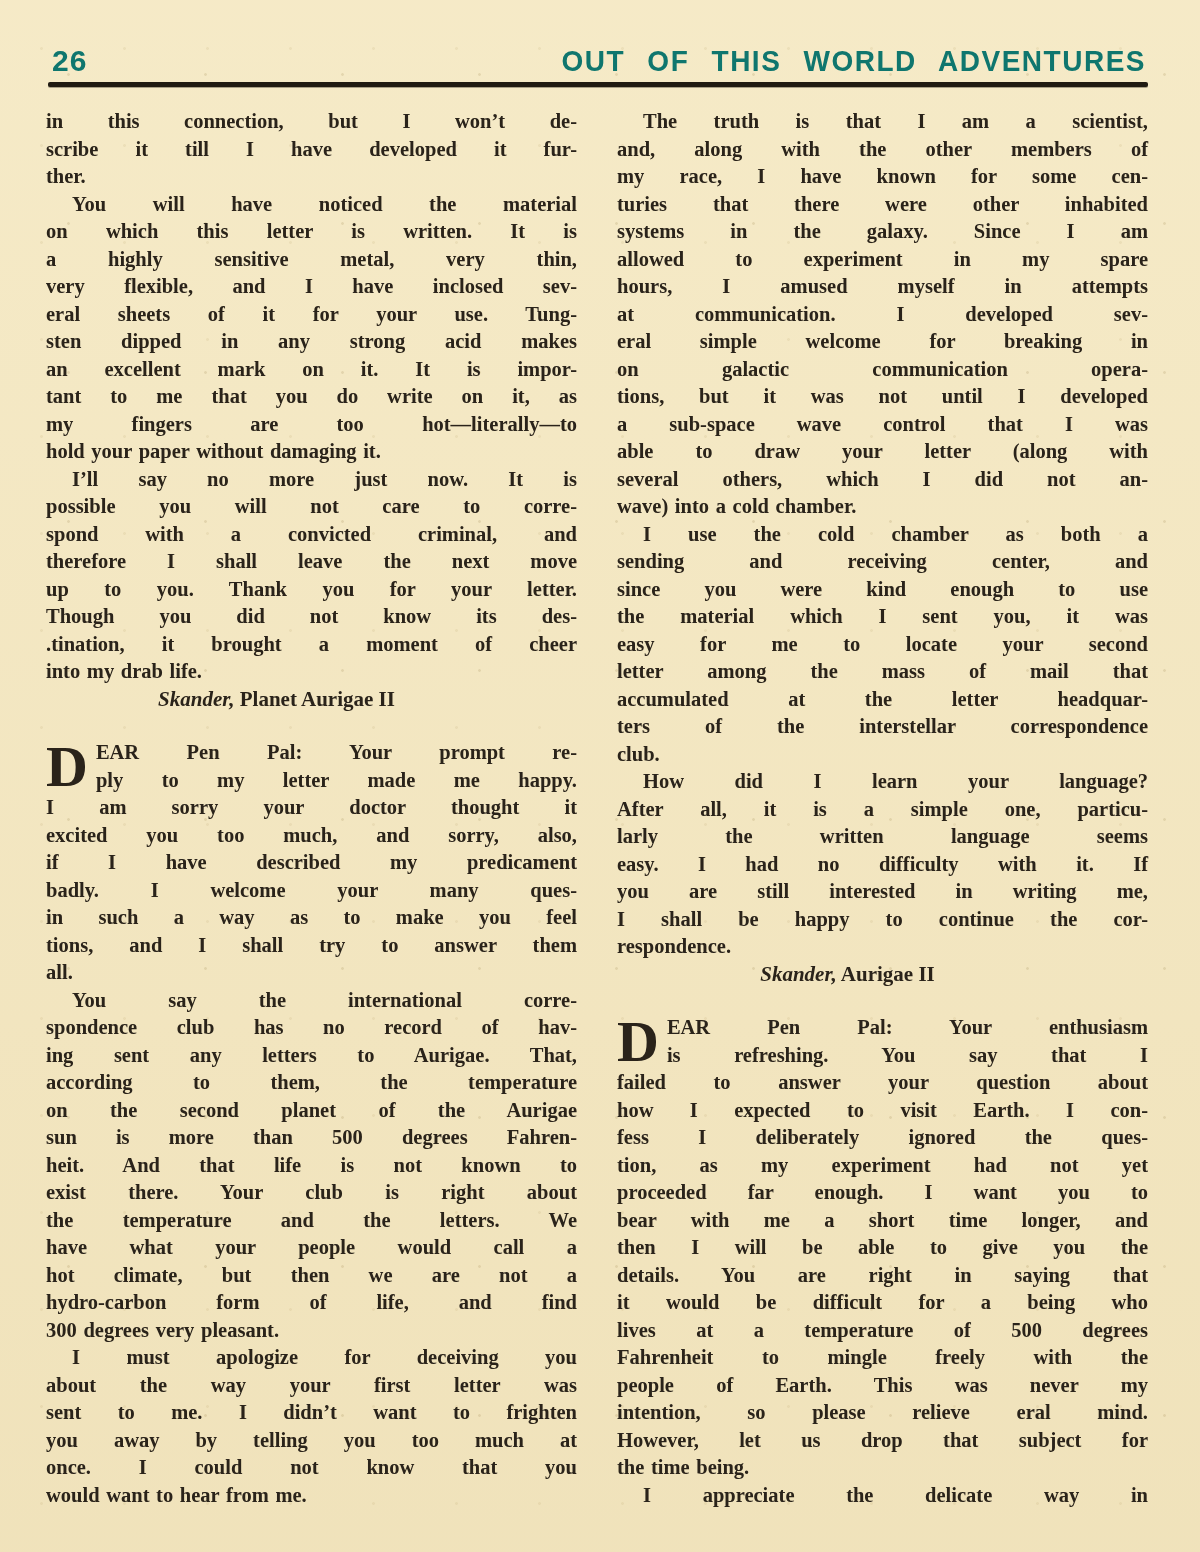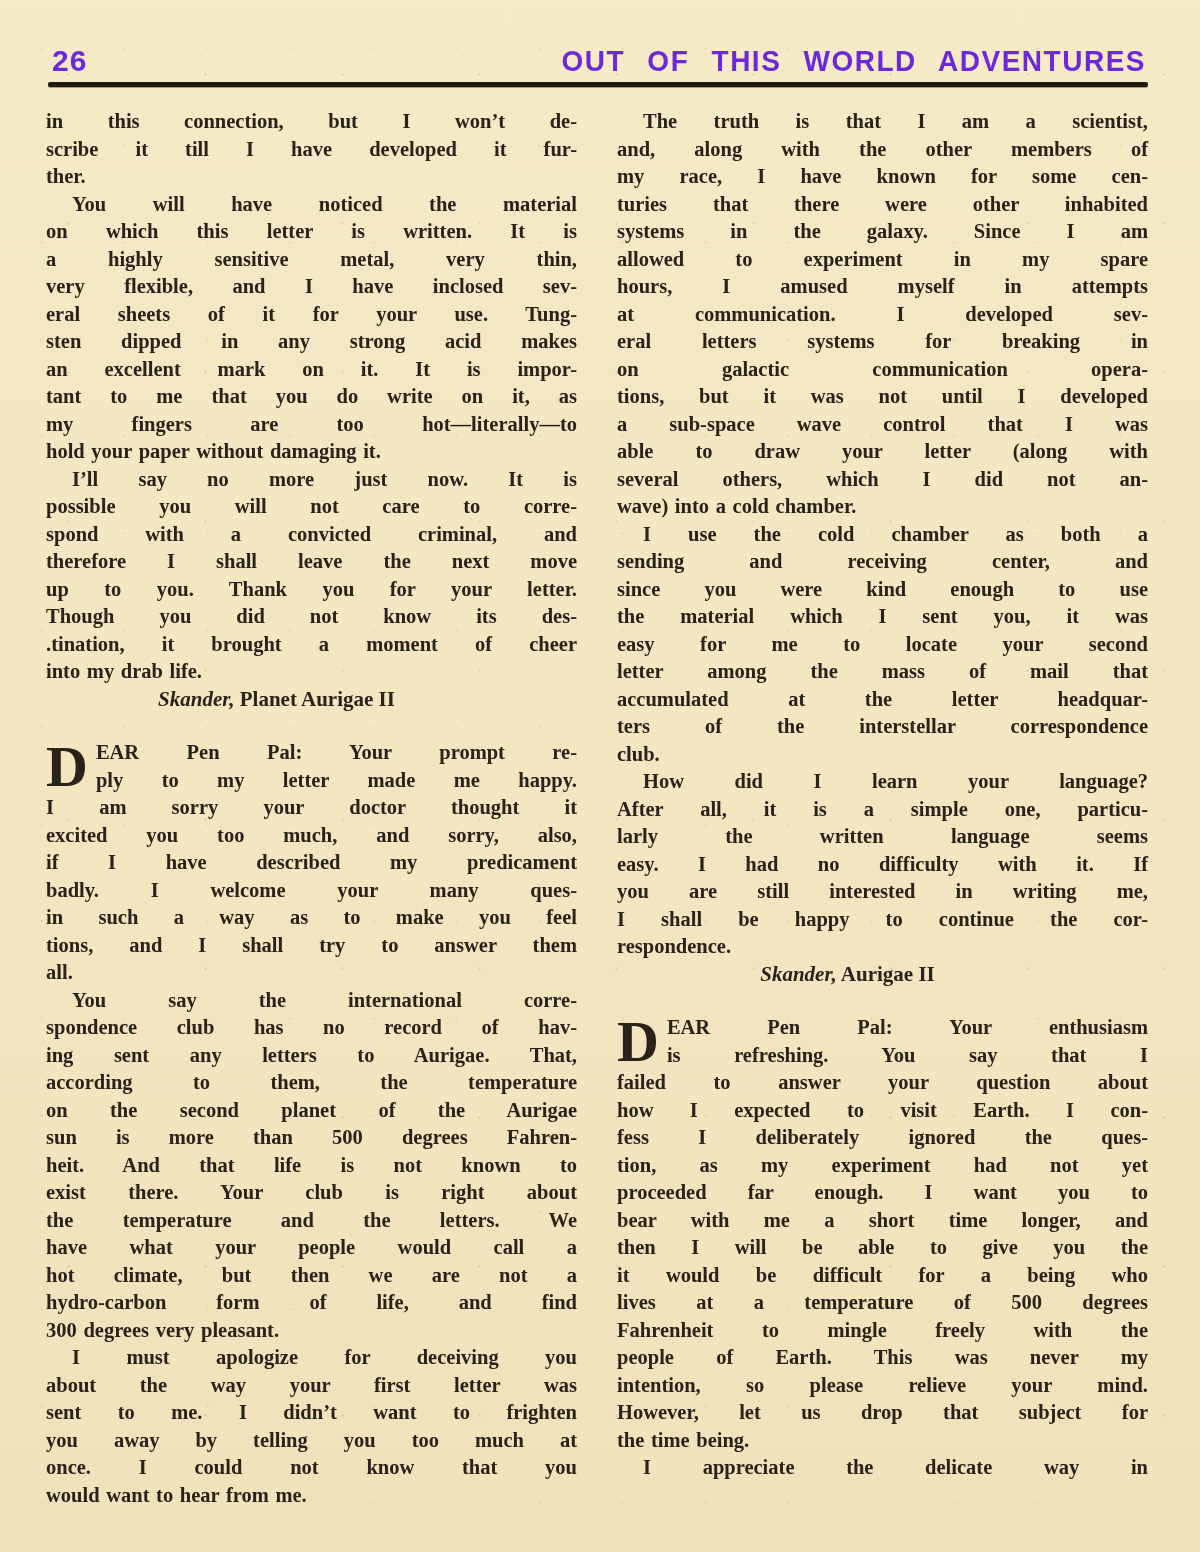--- a/index.html
+++ b/index.html
@@ -17,21 +17,21 @@
     background-size:137px 149px, 83px 97px, 100% 100%;
     overflow:hidden;
     font-family:"Liberation Serif","DejaVu Serif",serif;
     color:var(--ink);
   }
   .page{padding:44px 52px 0 46px;}
 
   header.pghead{
     display:flex;justify-content:space-between;align-items:flex-end;
     font-family:"Liberation Sans","DejaVu Sans",sans-serif;
-    font-weight:bold;color:#6d28d9;
+    font-weight:bold;color:#0f766e;
     padding:0 2px 4px 6px;
   }
   .pagenum{font-size:30px;letter-spacing:1px;}
   .mag-title{font-size:28px;letter-spacing:1.5px;word-spacing:13px;transform:scaleY(1.05);}
 
   .rule{height:5px;background:#201b12;margin:0 0 21px 2px;border-radius:2px;
         box-shadow:0 1px 0 rgba(32,27,18,.35);}
 
   .columns{display:flex;gap:40px;}
   .col{flex:1;min-width:0;font-size:20.5px;font-weight:700;}
@@ -143,21 +143,21 @@
     <section class="col">
         <div class="block paragraph">
           <div class="line indent">The truth is that I am a scientist,</div>
           <div class="line">and, along with the other members of</div>
           <div class="line">my race, I have known for some cen-</div>
           <div class="line">turies that there were other inhabited</div>
           <div class="line">systems in the galaxy. Since I am</div>
           <div class="line">allowed to experiment in my spare</div>
           <div class="line">hours, I amused myself in attempts</div>
           <div class="line">at communication. I developed sev-</div>
-          <div class="line">eral letters systems for breaking in</div>
+          <div class="line">eral simple welcome for breaking in</div>
           <div class="line">on galactic communication opera-</div>
           <div class="line">tions, but it was not until I developed</div>
           <div class="line">a sub-space wave control that I was</div>
           <div class="line">able to draw your letter (along with</div>
           <div class="line">several others, which I did not an-</div>
           <div class="line last">wave) into a cold chamber.</div>
         </div>
         <div class="block paragraph">
           <div class="line indent">I use the cold chamber as both a</div>
           <div class="line">sending and receiving center, and</div>
@@ -182,25 +182,26 @@
         <div class="block paragraph">
           <div class="line"><span class="dropcap">D</span>EAR Pen Pal: Your enthusiasm</div>
           <div class="line">is refreshing. You say that I</div>
           <div class="line">failed to answer your question about</div>
           <div class="line">how I expected to visit Earth. I con-</div>
           <div class="line">fess I deliberately ignored the ques-</div>
           <div class="line">tion, as my experiment had not yet</div>
           <div class="line">proceeded far enough. I want you to</div>
           <div class="line">bear with me a short time longer, and</div>
           <div class="line">then I will be able to give you the</div>
+          <div class="line">details. You are right in saying that</div>
           <div class="line">it would be difficult for a being who</div>
           <div class="line">lives at a temperature of 500 degrees</div>
           <div class="line">Fahrenheit to mingle freely with the</div>
           <div class="line">people of Earth. This was never my</div>
-          <div class="line">intention, so please relieve your mind.</div>
+          <div class="line">intention, so please relieve eral mind.</div>
           <div class="line">However, let us drop that subject for</div>
           <div class="line last">the time being.</div>
         </div>
         <div class="block paragraph">
           <div class="line indent">I appreciate the delicate way in</div>
         </div>
       </section>
   </main>
 
 </div>

